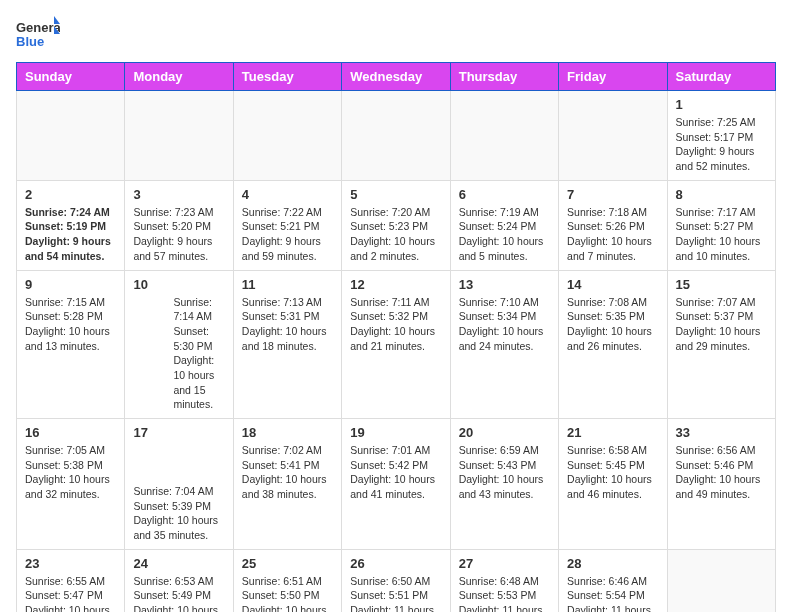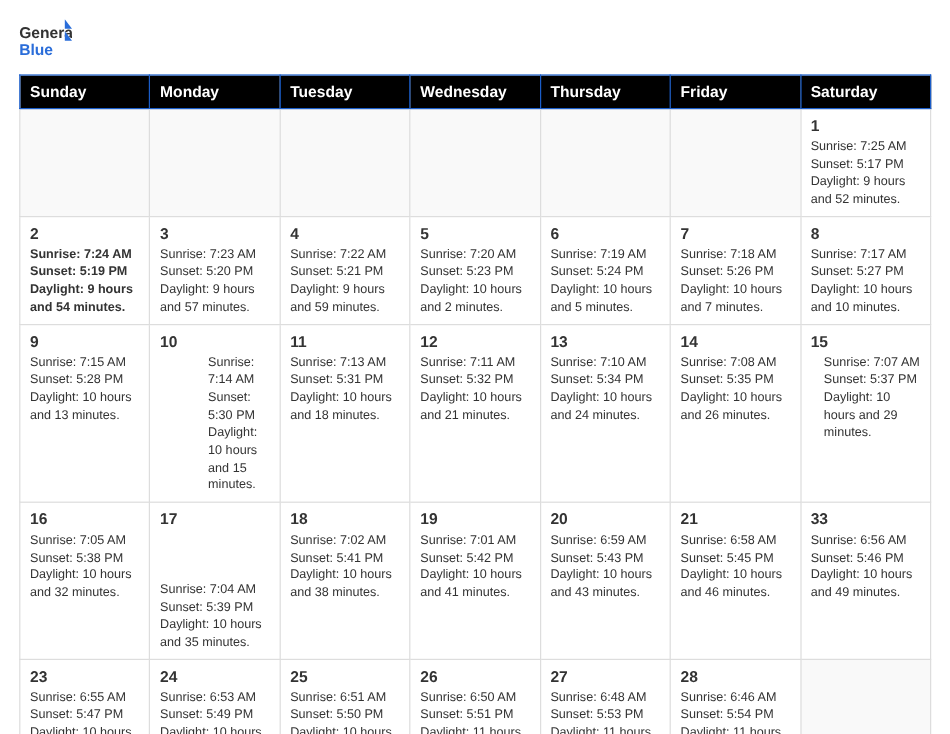--- a/index.html
+++ b/index.html
@@ -32,21 +32,21 @@
     .location-title {
       font-size: 15px;
       color: #333;
     }
     .calendar {
       width: 100%;
       border-collapse: collapse;
       border: 1px solid #ccc;
     }
     .calendar th {
-      background-color: #000000;
+      background-color: #d946ef;
       color: #fff;
       font-size: 13px;
       font-weight: bold;
       padding: 6px 8px;
       text-align: left;
       border: 1px solid #1a5dc9;
     }
     .calendar td {
       vertical-align: top;
       padding: 6px 8px;
@@ -193,21 +193,21 @@
 Daylight: 10 hours and 24 minutes.</div>
         </td>
         <td>
           <span class="day-number">14</span>
           <div class="day-info" style="white-space: pre-line;">Sunrise: 7:08 AM
 Sunset: 5:35 PM
 Daylight: 10 hours and 26 minutes.</div>
         </td>
         <td>
           <span class="day-number">15</span>
-          <div class="day-info" style="white-space: pre-line; margin-left: 11px;">Sunrise: 7:07 AM
+          <div class="day-info" style="white-space: pre-line;">Sunrise: 7:07 AM
 Sunset: 5:37 PM
 Daylight: 10 hours and 29 minutes.</div>
         </td>
       </tr>
       <tr>
         <td>
           <span class="day-number">16</span>
           <div class="day-info" style="white-space: pre-line;">Sunrise: 7:05 AM
 Sunset: 5:38 PM
 Daylight: 10 hours and 32 minutes.</div>

